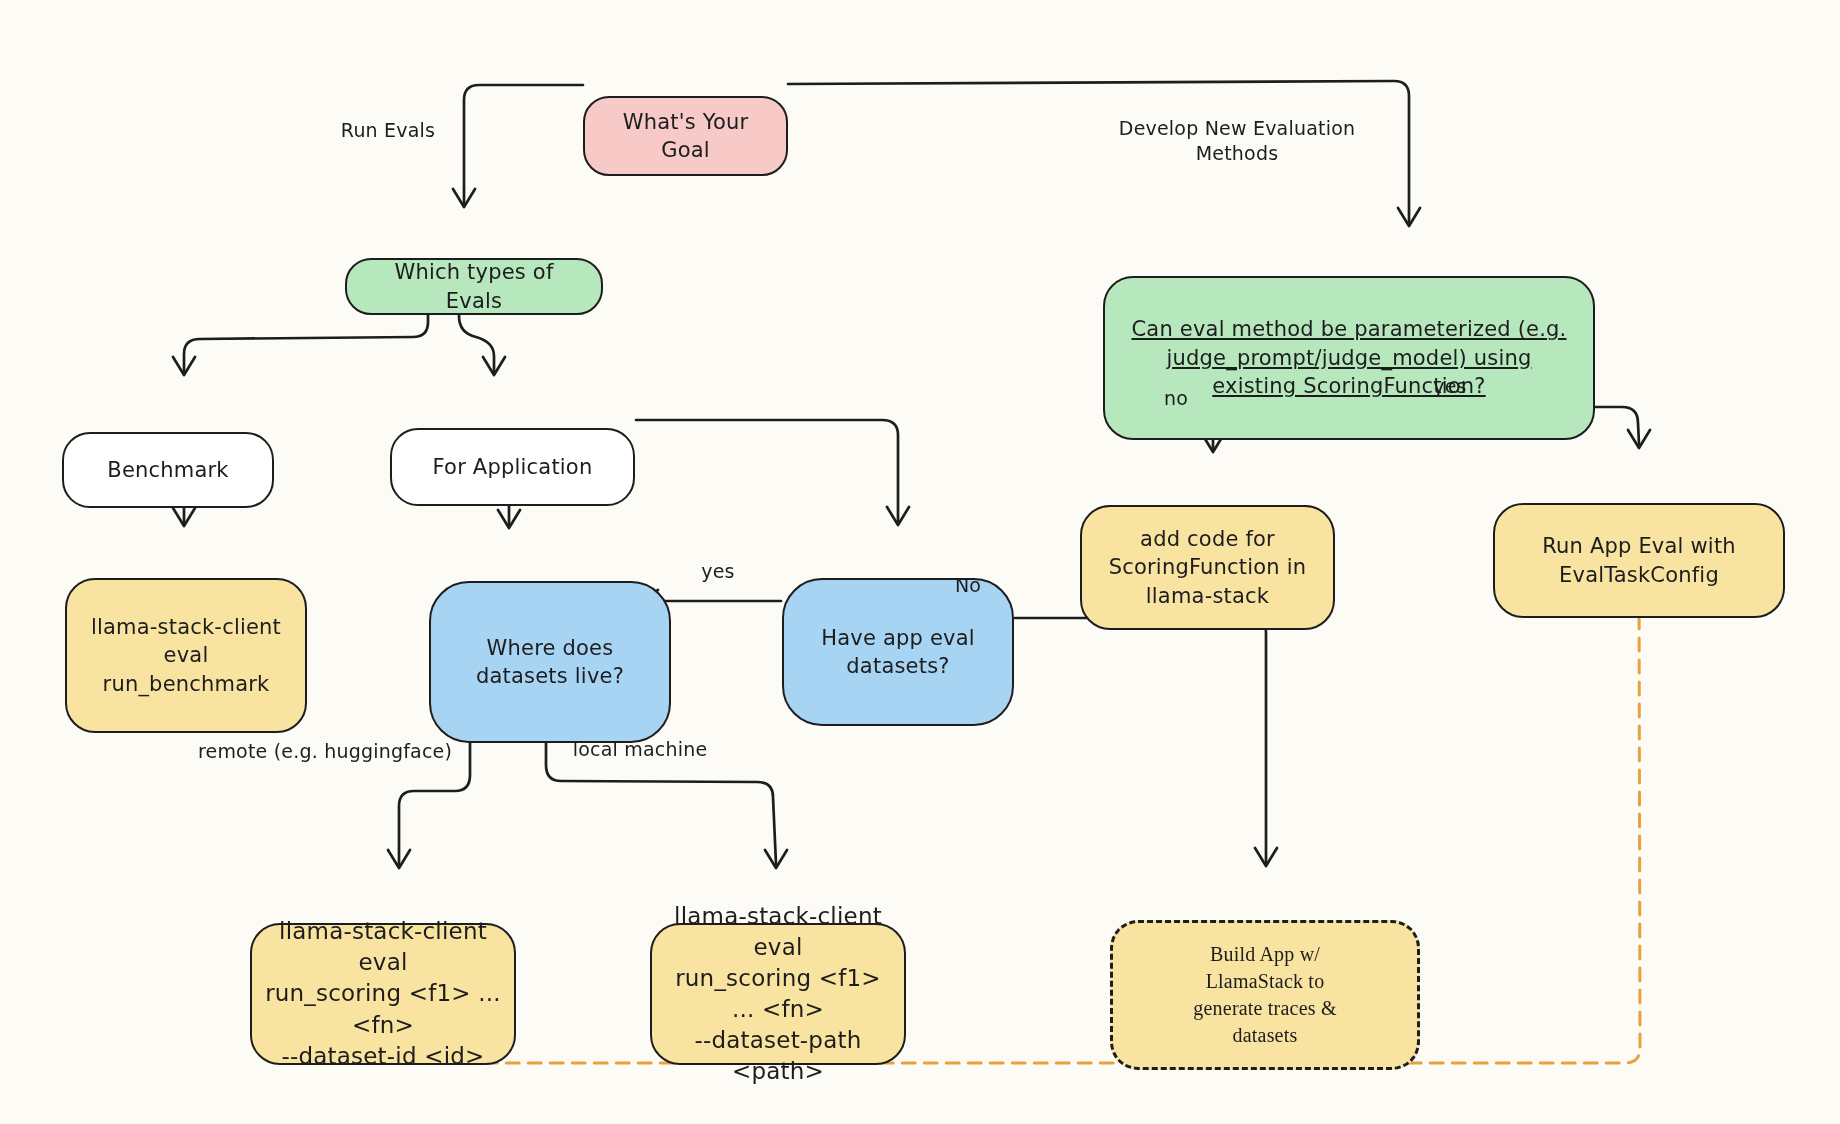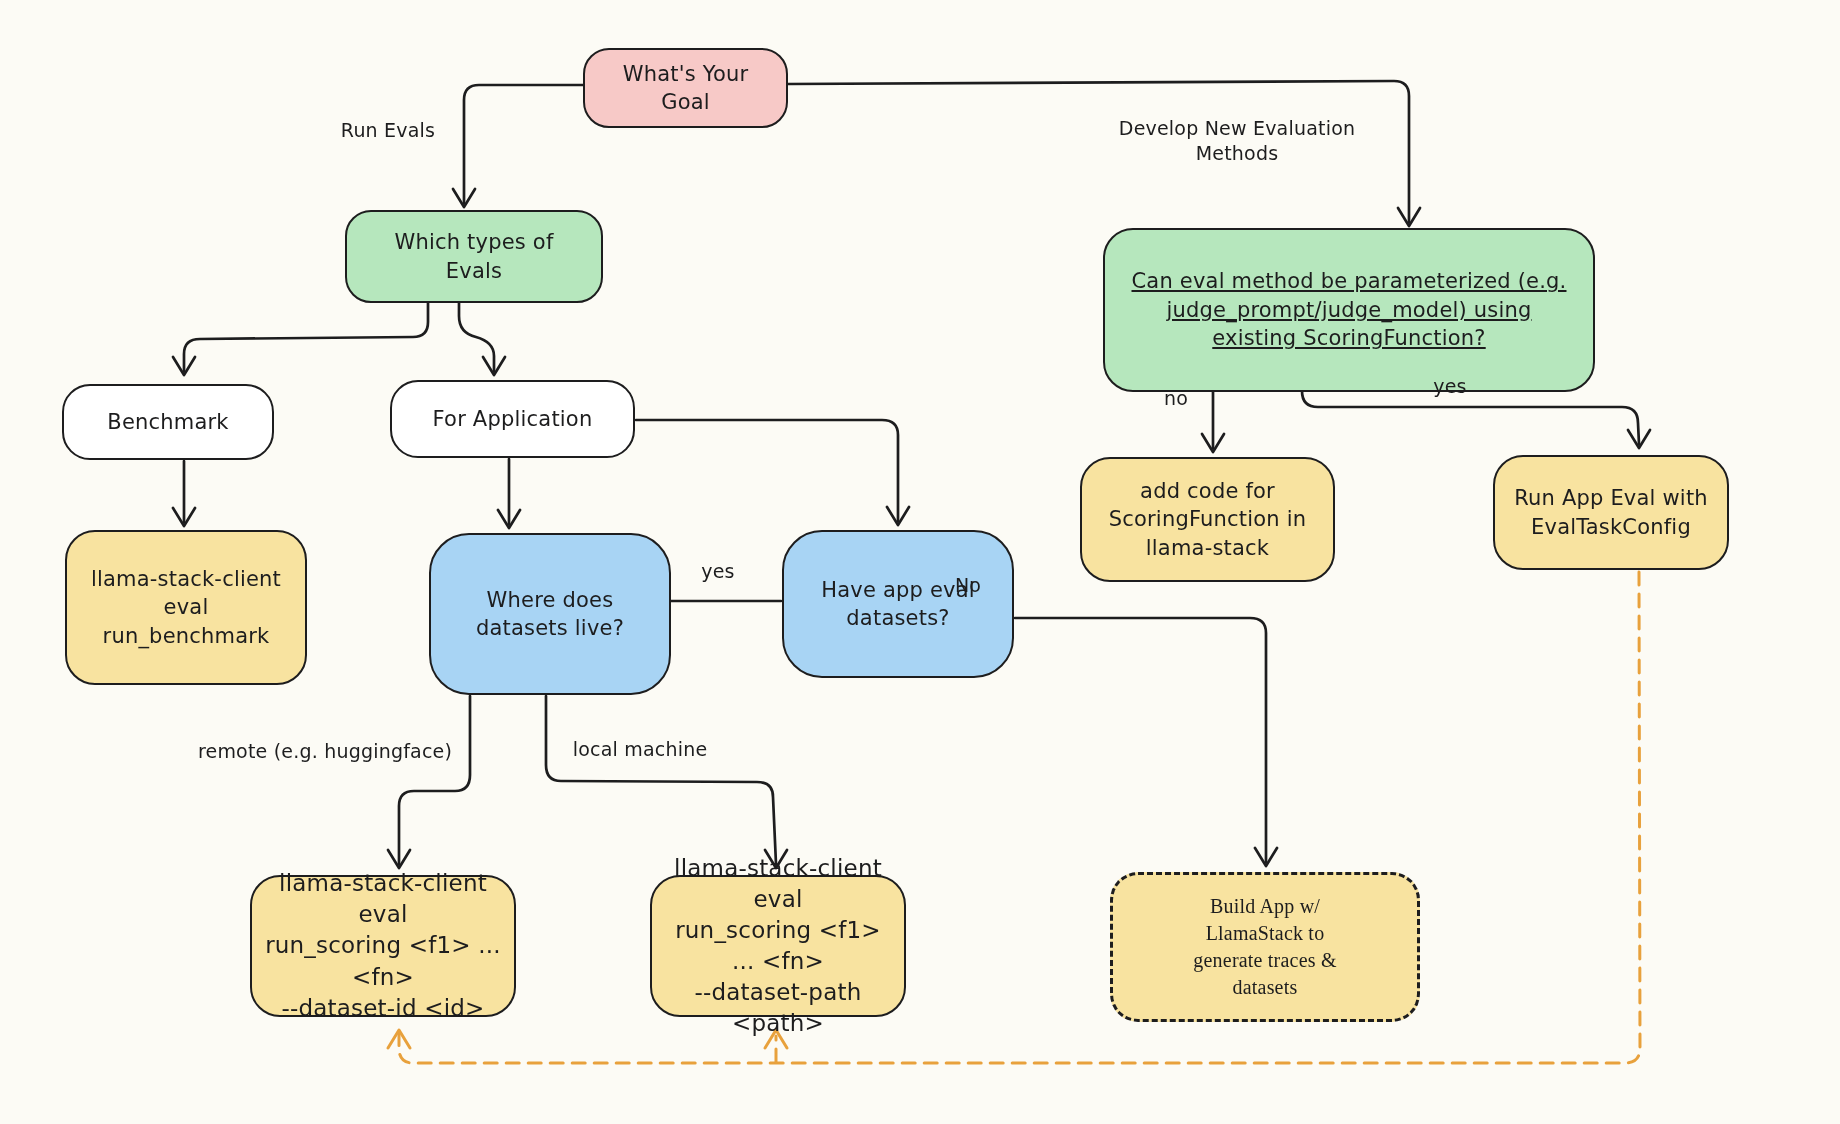--- a/index.html
+++ b/index.html
@@ -11,20 +11,21 @@
   }
   svg.edges{position:absolute;left:0;top:0;width:1840px;height:1124px;}
   svg.edges path{fill:none;stroke:#1d1d1e;stroke-width:2.7;stroke-linecap:round;stroke-linejoin:round;}
   svg.edges path.orange{stroke:#e8a13c;stroke-width:3;stroke-dasharray:13 9;}
   svg.edges path.orange-head{stroke:#e8a13c;stroke-width:3;stroke-dasharray:none;}
   .node{
     position:absolute;display:flex;align-items:center;justify-content:center;
     border:2.7px solid #1d1d1e;border-radius:30px;box-sizing:border-box;
     text-align:center;font-size:21px;line-height:1.35;letter-spacing:.2px;
     padding:6px 10px;
+    margin-top:48px;
   }
   .node .lbl{white-space:pre-line;}
   .pink{background:#f7c9c7;}
   .green{background:#b6e7bd;}
   .blue{background:#a8d4f4;border-radius:40px;}
   .yellow{background:#f8e3a0;}
   .white{background:#ffffff;}
   .dashed{border-style:dashed;border-width:3px;border-radius:28px;}
   .code{font-size:23px;}
   .edge-label{
@@ -111,21 +112,21 @@
       <path class="orange-head" d="M 388 1048 L 399 1030 L 410 1048"></path>
       <path class="orange-head" d="M 765 1048 L 776 1030 L 787 1048"></path>
     </g>
   </svg>
 
   <div class="node pink" style="left:583px;top:48px;width:205px;height:80px;border-radius:26px;">
     <span class="lbl">What's Your
 Goal</span>
   </div>
 
-  <div class="node green" style="left:345px;top:210px;width:258px;height:93px;border-radius:26px;">
+  <div class="node green" style="left:345px;top:210px;width:258px;height:57px;border-radius:26px;">
     <span class="lbl">Which types of
 Evals</span>
   </div>
 
   <div class="node green" style="left:1103px;top:228px;width:492px;height:164px;text-decoration:underline;">
     <span class="lbl">Can eval method be parameterized (e.g.
 judge_prompt/judge_model) using
 existing ScoringFunction?</span>
   </div>
 
@@ -151,21 +152,21 @@
     <span class="lbl">Have app eval
 datasets?</span>
   </div>
 
   <div class="node yellow" style="left:1080px;top:457px;width:255px;height:125px;">
     <span class="lbl">add code for
 ScoringFunction in
 llama-stack</span>
   </div>
 
-  <div class="node yellow" style="left:1493px;top:455px;width:236px;height:115px;">
+  <div class="node yellow" style="left:1493px;top:455px;width:292px;height:115px;">
     <span class="lbl">Run App Eval with
 EvalTaskConfig</span>
   </div>
 
   <div class="node yellow code" style="left:250px;top:875px;width:266px;height:142px;">
     <span class="lbl">llama-stack-client eval
 run_scoring &lt;f1&gt; ... &lt;fn&gt;
 --dataset-id &lt;id&gt;</span>
   </div>
 

